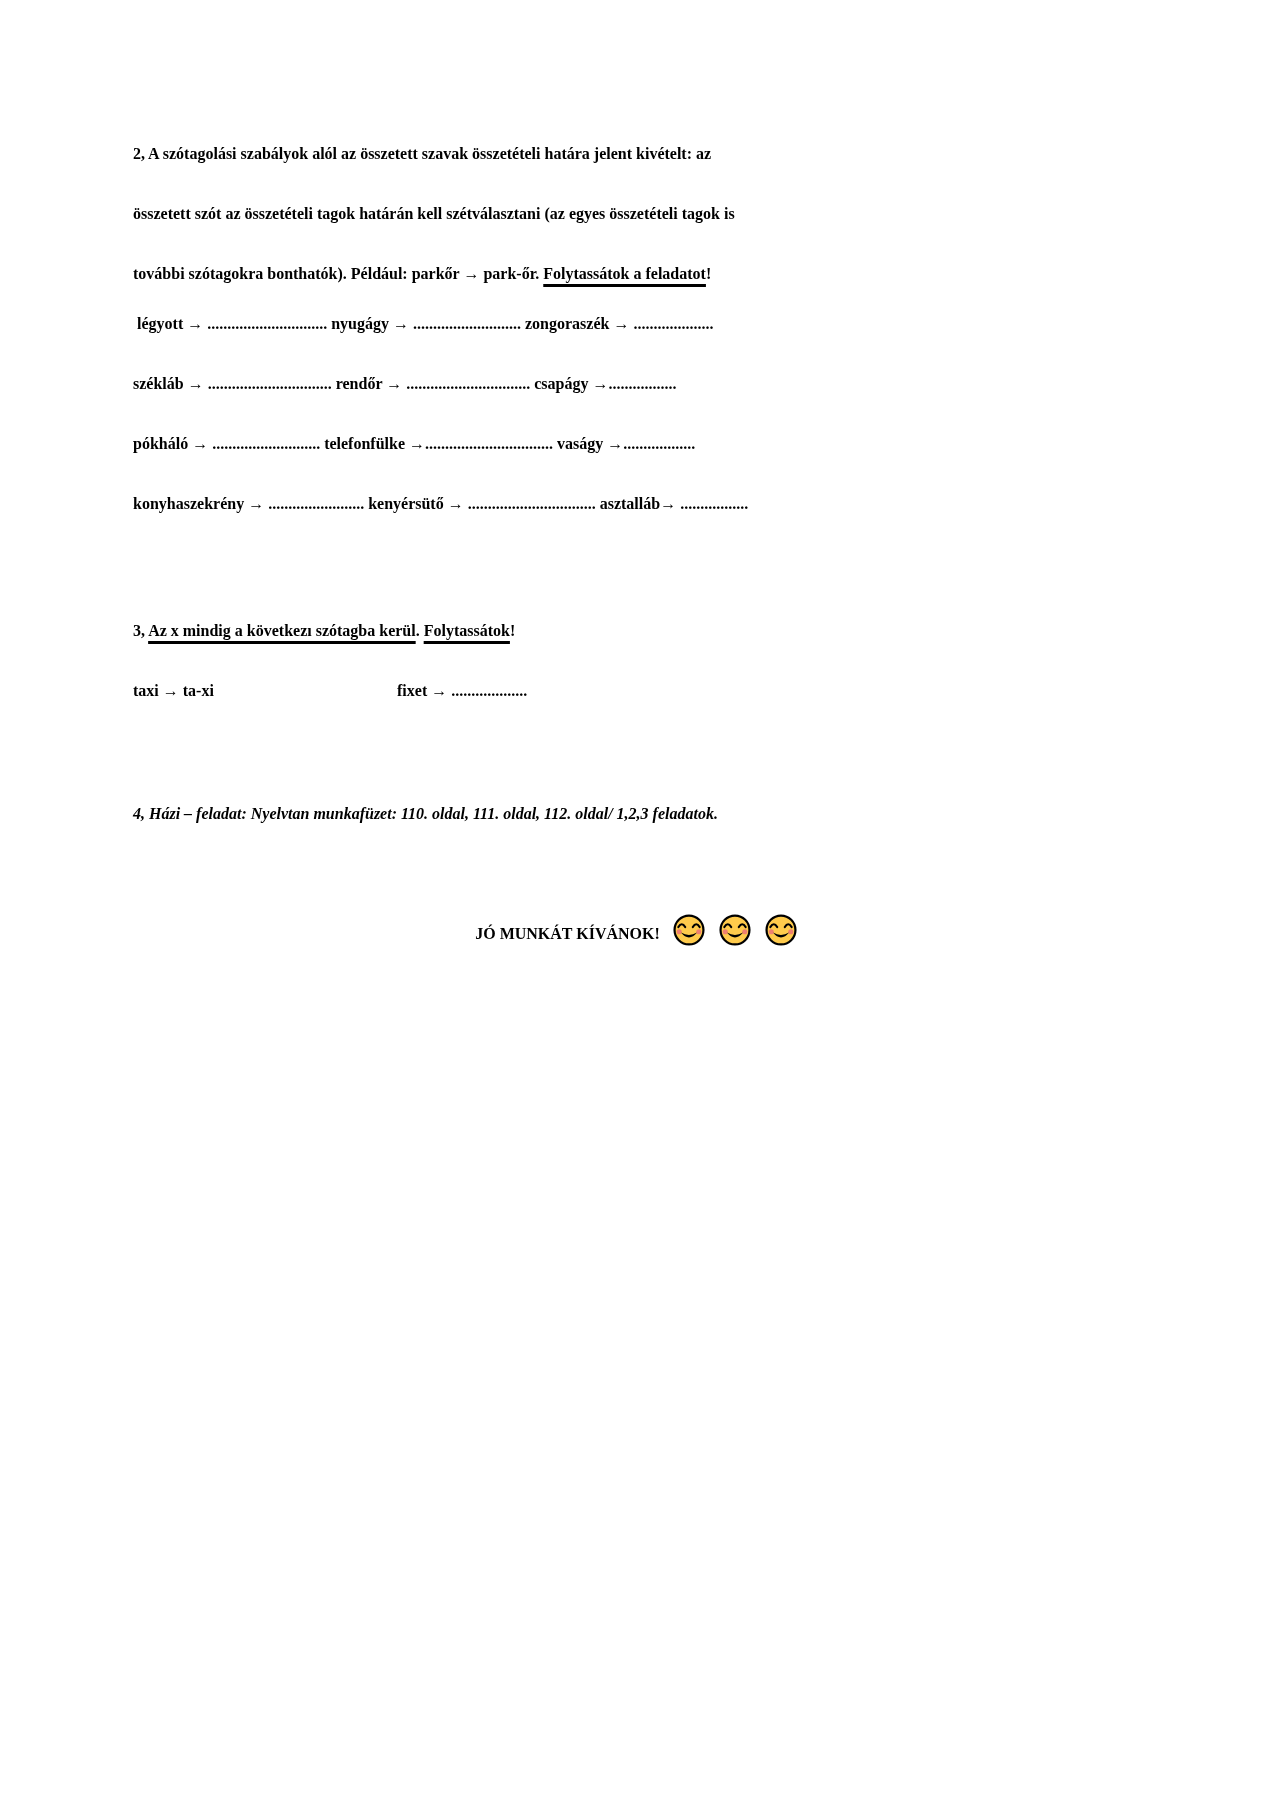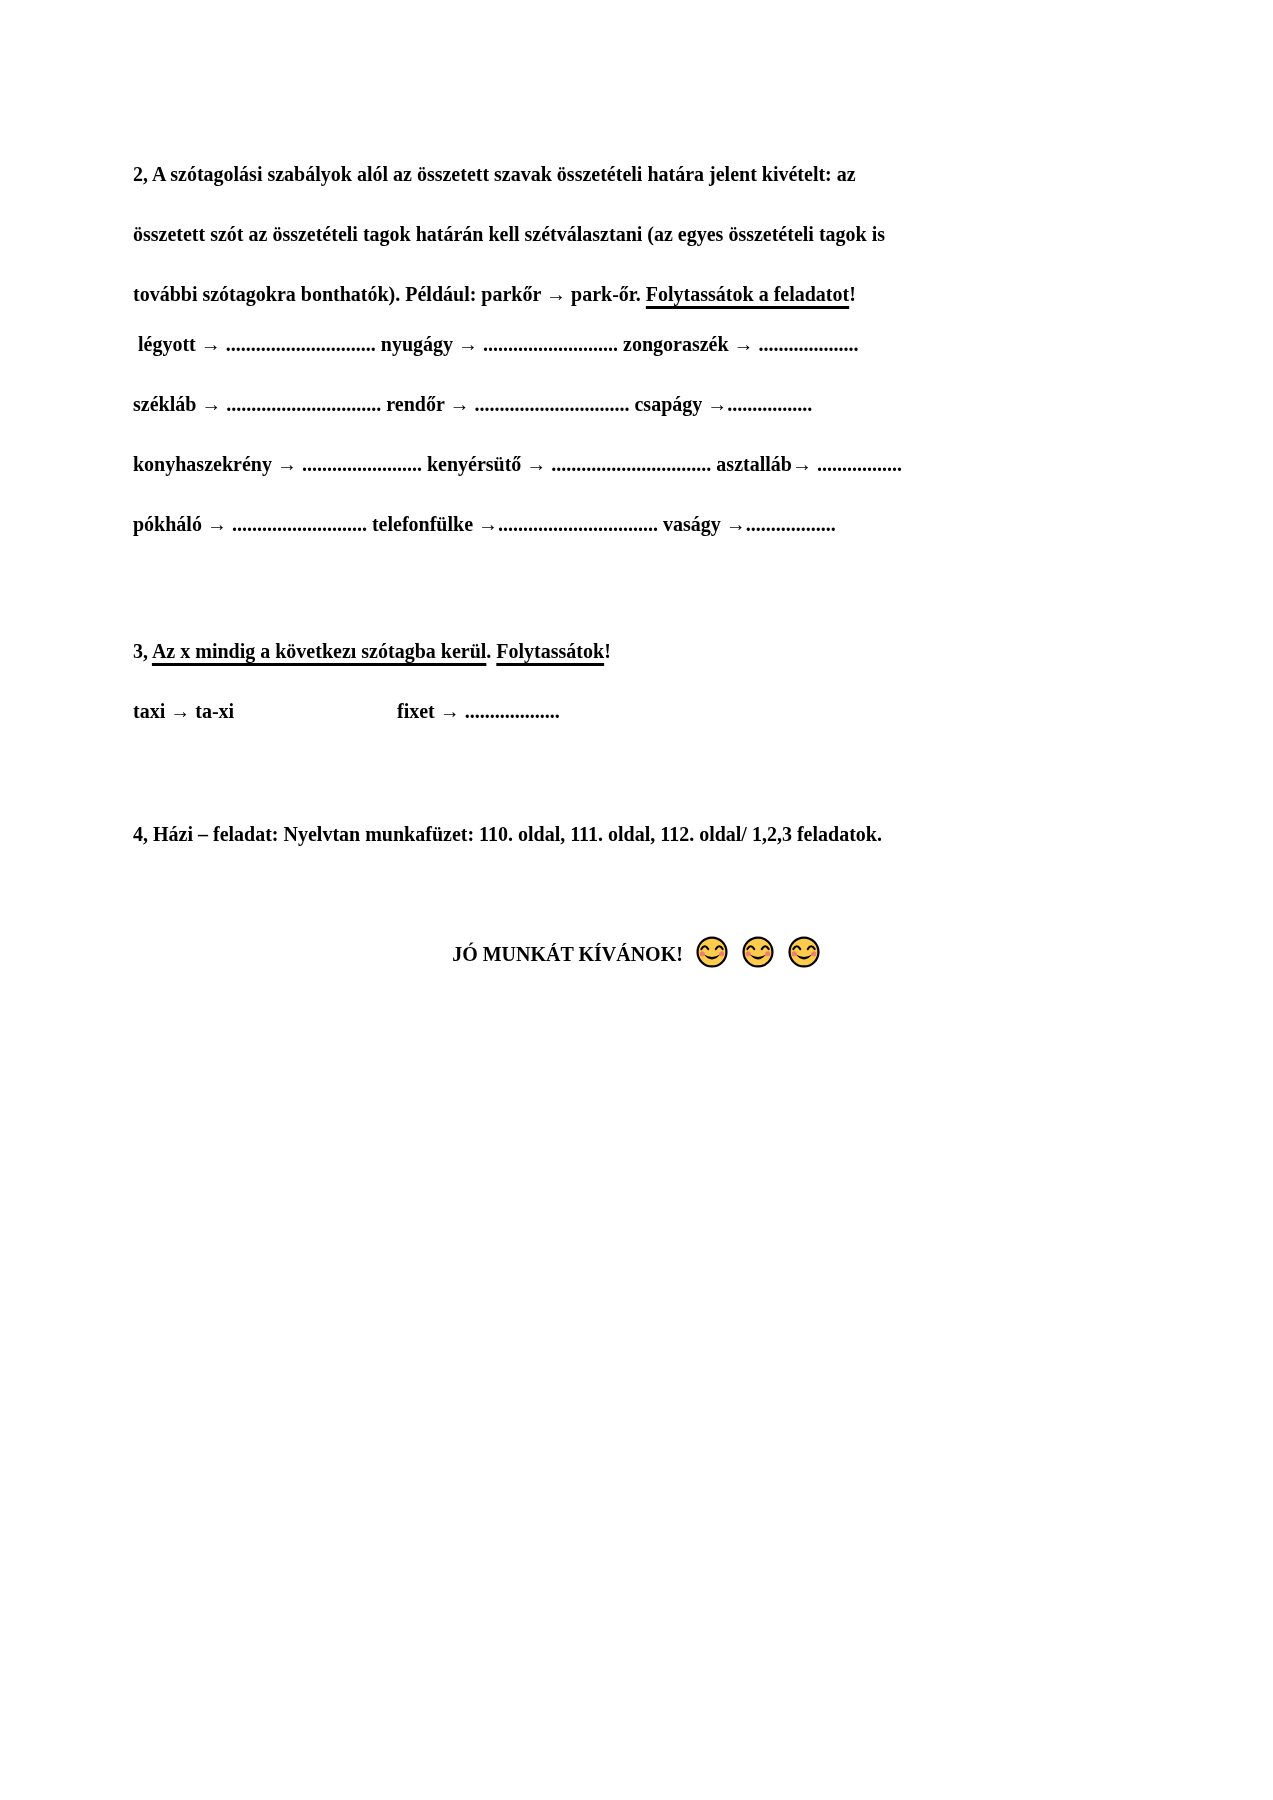--- a/index.html
+++ b/index.html
@@ -7,39 +7,39 @@
     width: 1273px; height: 1800px;
     background: #ffffff;
     font-family: "Liberation Serif", "DejaVu Serif", serif;
     font-weight: bold;
     color: #000000;
     overflow: hidden;
   }
   .page { position: relative; width: 1273px; height: 1800px; background: #ffffff; }
   .content {
     position: absolute;
-    left: 133px; top: 144px;
+    left: 133px; top: 124px;
     width: 1015px;
-    font-size: 20px;
+    font-size: 16px;
   }
   .line { line-height: 60px; white-space: pre; }
   .para .line { white-space: normal; }
   .u {
     text-decoration: underline;
     text-decoration-thickness: 2.5px;
     text-underline-offset: 5px;
   }
   .fills { margin-top: -10px; }
   .fill-line { line-height: 60px; white-space: pre; }
   .h3line { margin-top: 67px; line-height: 60px; white-space: pre; }
   .cols-row { display: flex; line-height: 60px; }
   .cols-row .c1 { width: 264px; white-space: pre; flex: none; }
   .cols-row .c2 { width: 371px; white-space: pre; flex: none; }
   .cols-row .c3 { white-space: pre; flex: none; font-family: Liberation Serif, serif; }
-  .h4line { margin-top: 63px; line-height: 60px; white-space: pre; }
+  .h4line { margin-top: 63px; line-height: 60px; white-space: pre; font-style: italic; }
   .footer {
     margin-top: 60px;
     line-height: 60px;
     text-align: center;
     width: 1007px;
   }
   .emoji {
     display: inline-block;
     width: 34px; height: 34px;
     margin-left: 12px;
@@ -54,22 +54,22 @@
 
     <div class="para">
       <div class="line">2, A szótagolási szabályok alól az összetett szavak összetételi határa jelent kivételt: az</div>
       <div class="line">összetett szót az összetételi tagok határán kell szétválasztani (az egyes összetételi tagok is</div>
       <div class="line"><span>további szótagokra bonthatók). Például: parkőr → park-őr. </span><span class="u">Folytassátok a feladatot</span><span>!</span></div>
     </div>
 
     <div class="fills">
       <div class="fill-line"> légyott → .............................. nyugágy → ........................... zongoraszék → ....................</div>
       <div class="fill-line">székláb → ............................... rendőr → ............................... csapágy →.................</div>
+      <div class="fill-line">pókháló → ........................... telefonfülke →................................ vaságy →..................</div>
       <div class="fill-line">konyhaszekrény → ........................ kenyérsütő → ................................ asztalláb→ .................</div>
-      <div class="fill-line">pókháló → ........................... telefonfülke →................................ vaságy →..................</div>
     </div>
 
     <div class="h3line"><span>3, </span><span class="u">Az x mindig a következı szótagba kerül</span><span>. </span><span class="u">Folytassátok</span><span>!</span></div>
 
     <div class="cols-row">
       <span class="c1">taxi → ta-xi</span>
       <span class="c3">fixet → ...................</span>
     </div>
 
     <div class="h4line">4, Házi – feladat: Nyelvtan munkafüzet: 110. oldal, 111. oldal, 112. oldal/ 1,2,3 feladatok.</div>

